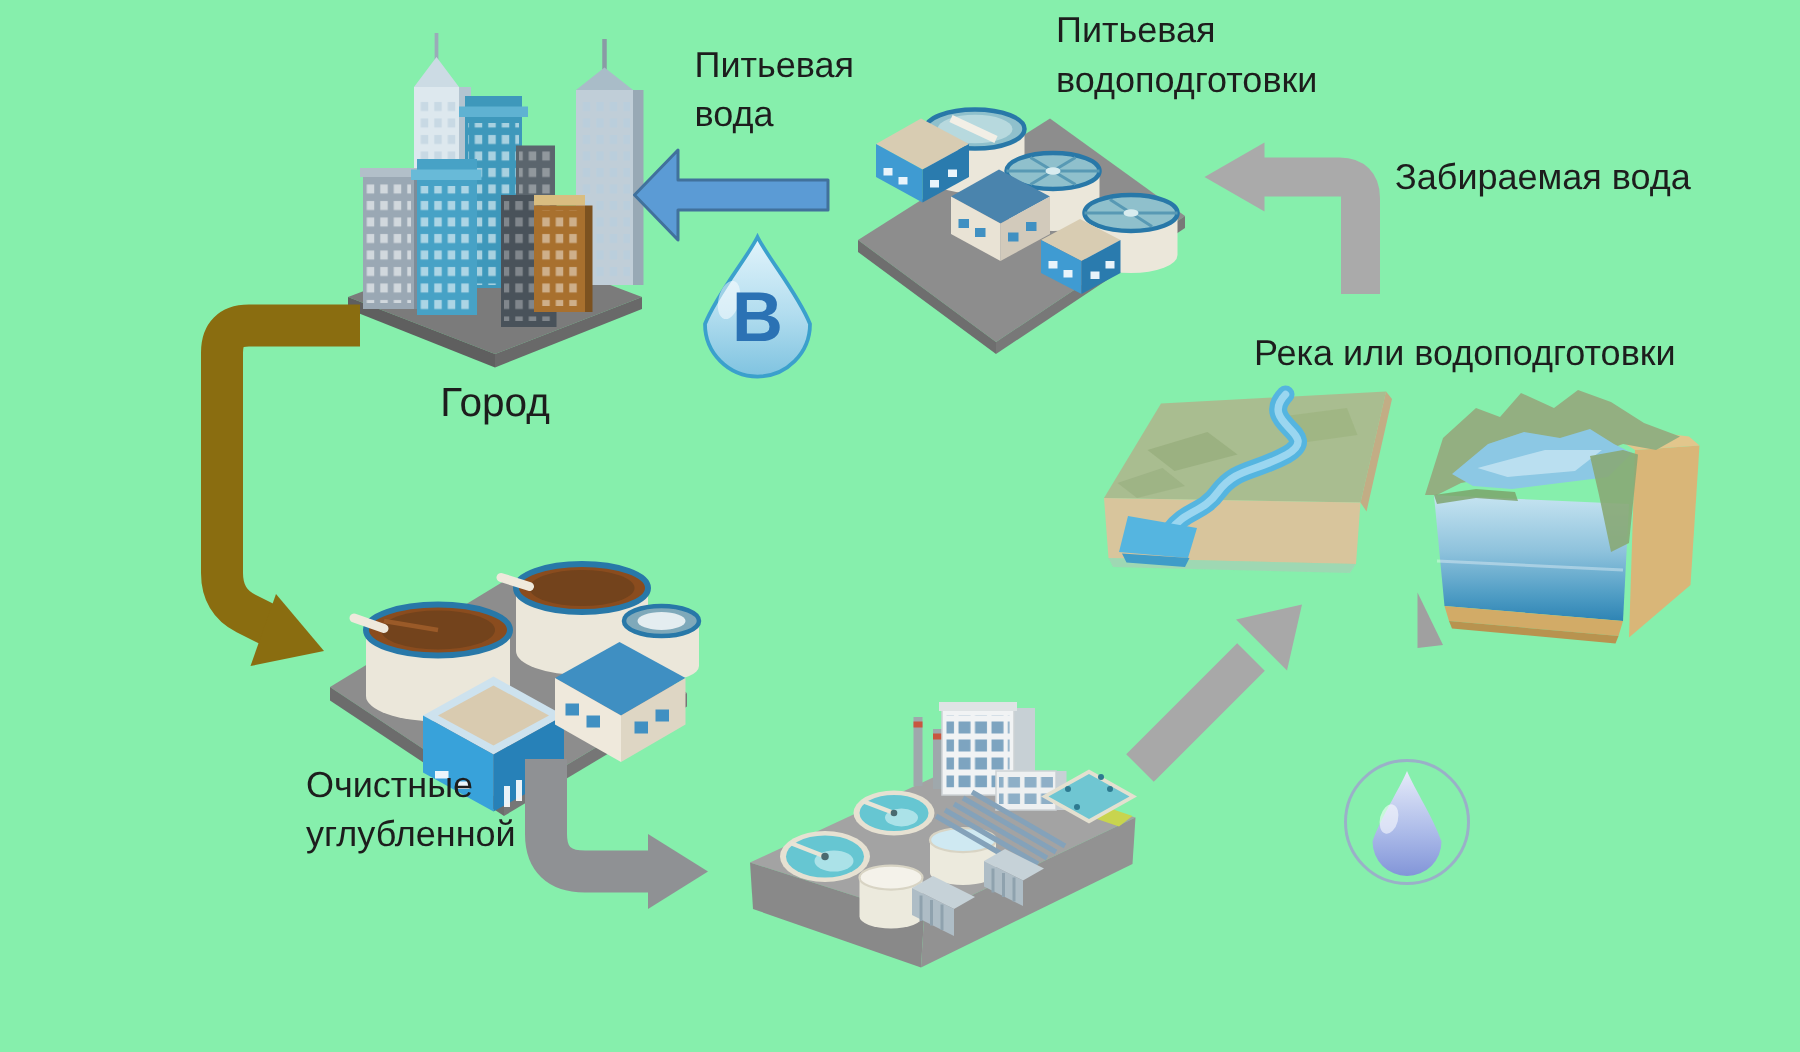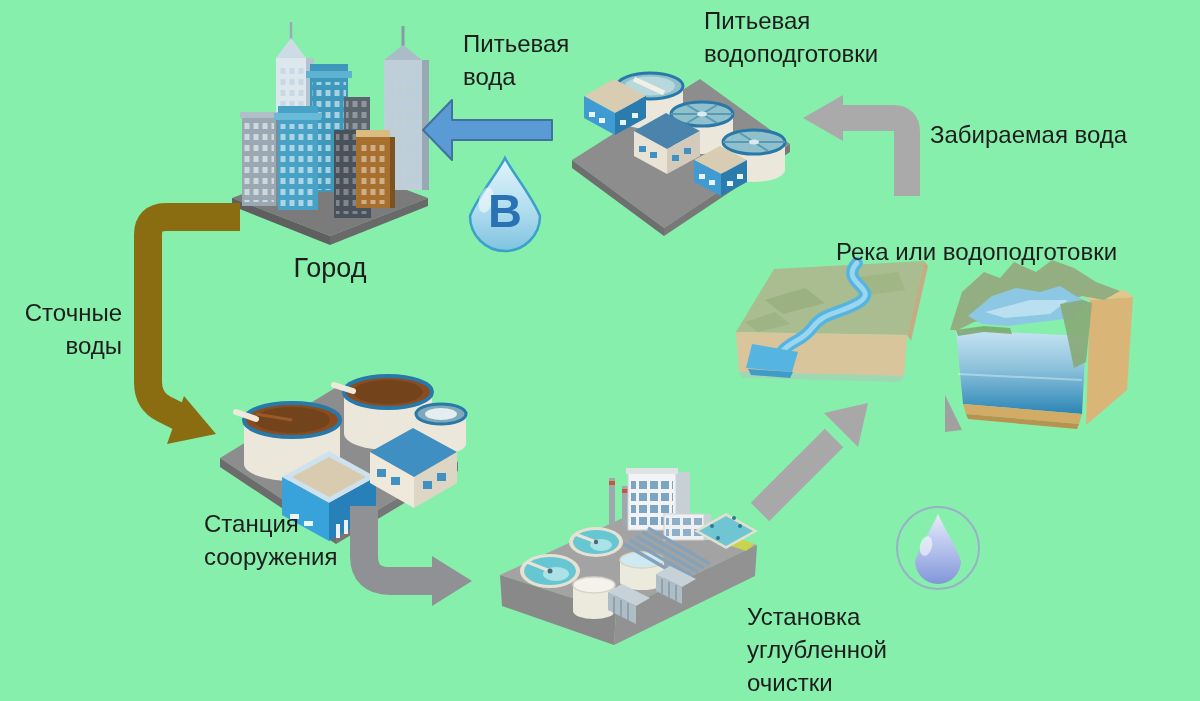--- a/index.html
+++ b/index.html
@@ -1,20 +1,20 @@
 <!DOCTYPE html>
 <html><head>
 <meta charset="utf-8">
 <style>
   html,body{margin:0;padding:0;background:#fff;}
   .stage{position:relative;width:1200px;height:701px;background:#86efac;overflow:hidden;
          font-family:"Liberation Sans",sans-serif;}
   .stage svg{position:absolute;left:0;top:0;}
   .lbl{position:absolute;color:#1d1d1d;font-size:24px;line-height:1.38;white-space:normal;}
-  .nowrap{white-space:nowrap;margin-top:16px;}
+  .nowrap{white-space:nowrap;}
   .lbl-drinking{left:463px;top:27px;width:140px;}
   .lbl-station{left:704px;top:4px;width:215px;}
   .lbl-intake{left:930px;top:102px;}
   .lbl-city{left:268px;top:236px;width:124px;text-align:center;font-size:27px;margin-top:14px;}
   .lbl-river{left:836px;top:219px;}
   .lbl-wastewater{left:10px;top:296px;width:112px;text-align:right;}
   .lbl-sewage{left:204px;top:507px;width:168px;}
   .lbl-recycled{left:846px;top:471px;}
   .lbl-advanced{left:747px;top:600px;width:168px;}
   .drop-letter{position:absolute;left:470px;top:183px;width:70px;text-align:center;
@@ -315,17 +315,15 @@
     <path d="M938,514 C933,526 920,546 915,561 A23,23 0 1 0 961,561 C956,546 943,526 938,514 Z" fill="url(#gDrop2)"></path>
     <ellipse cx="926" cy="546" rx="6" ry="10" fill="#ffffff" opacity="0.55" transform="rotate(14 926 546)"></ellipse>
   </g>
 </svg>
 
   <div class="lbl lbl-drinking">Питьевая вода</div>
   <div class="lbl lbl-station">Питьевая водоподготовки</div>
   <div class="lbl lbl-intake nowrap">Забираемая вода</div>
   <div class="lbl lbl-city">Город</div>
   <div class="lbl lbl-river nowrap">Река или водоподготовки</div>
-  <div class="lbl lbl-wastewater">Сточные воды</div>
-  <div class="lbl lbl-sewage">Станция сооружения</div>
-  <div class="lbl lbl-advanced">Установка углубленной очистки</div>
+  <div class="lbl lbl-sewage">Очистные углубленной</div>
   <div class="drop-letter">В</div>
 </div>
 
 </body></html>

